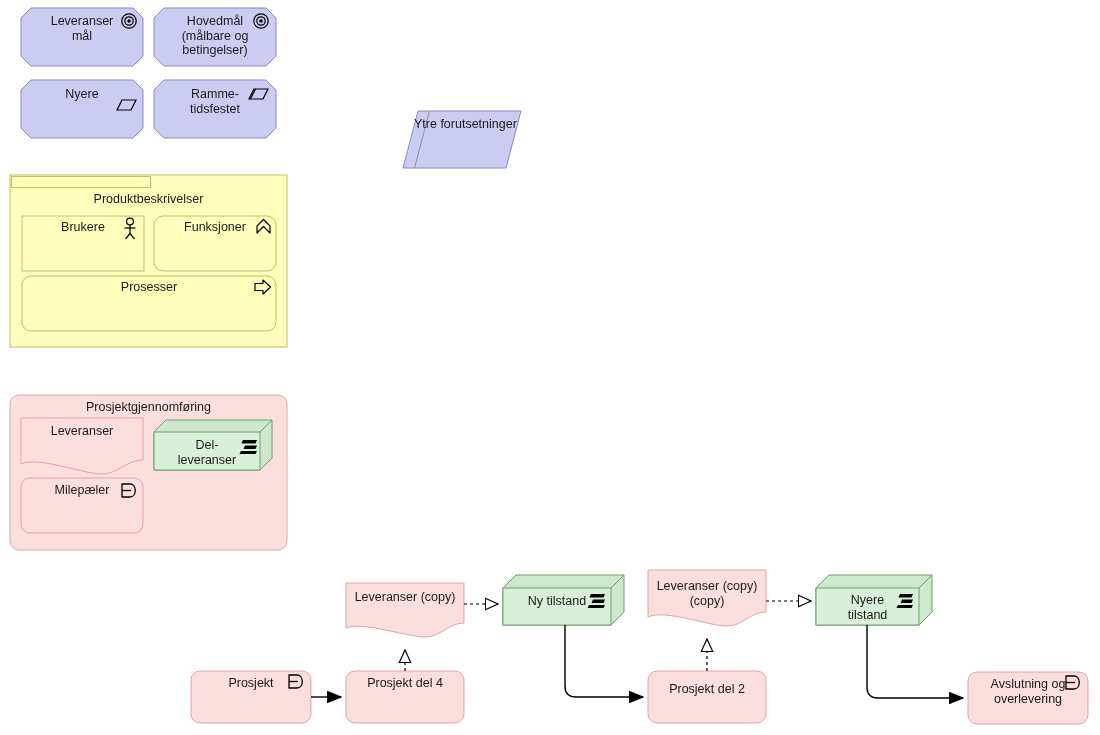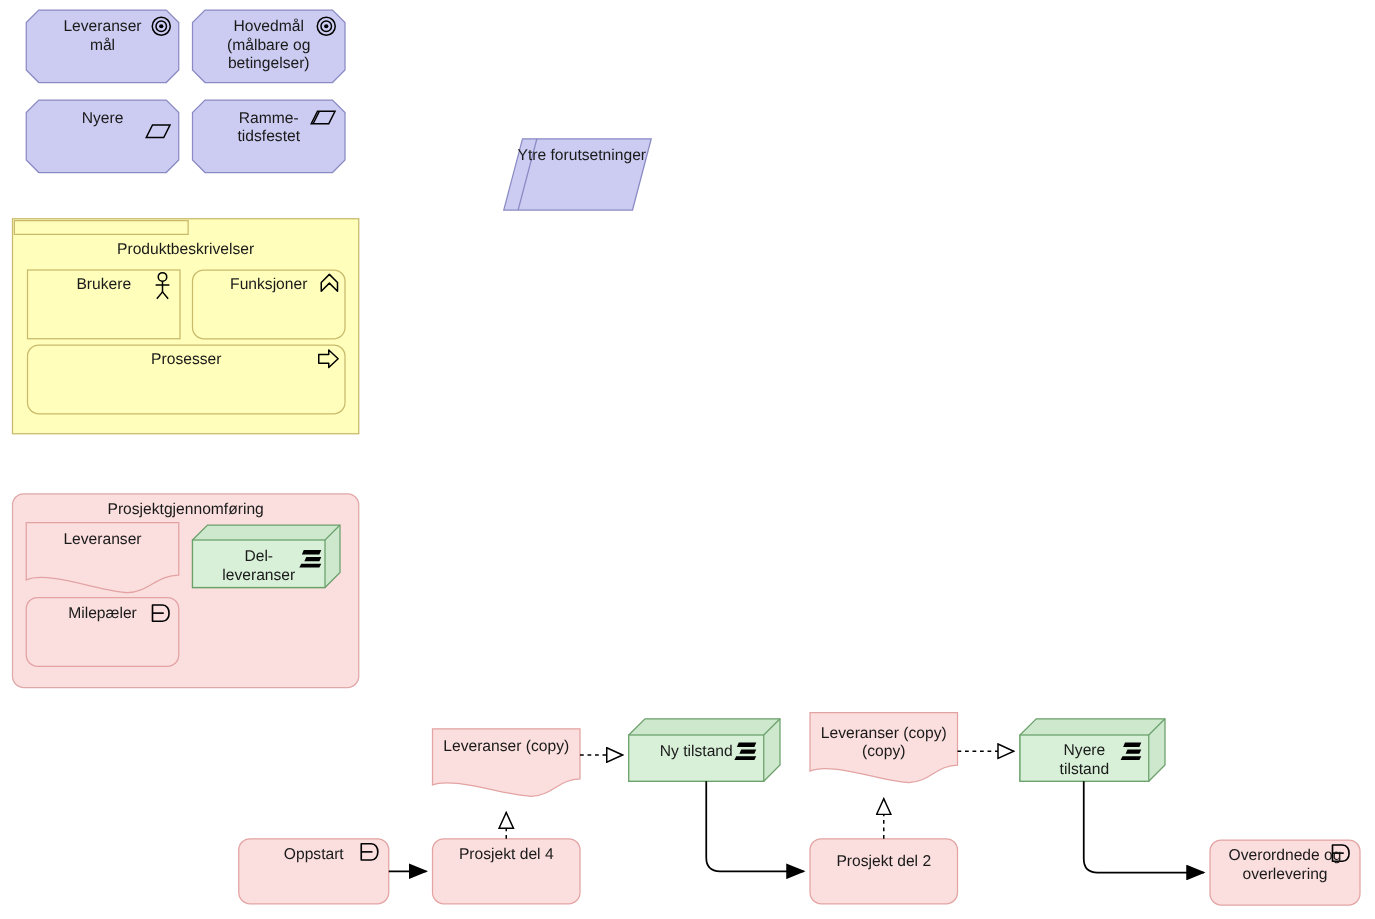--- a/index.html
+++ b/index.html
@@ -243,21 +243,21 @@
   </div>
   <div class="node" style="left:154px;top:438px;width:106px;">
     <div class="lbl">Del-
 leveranser</div>
   </div>
   <div class="node" style="left:21px;top:483px;width:122px;">
     <div class="lbl">Milepæler</div>
   </div>
 
   <div class="node" style="left:191px;top:676px;width:120px;">
-    <div class="lbl">Oppstart</div>
+    <div class="lbl">Prosjekt</div>
   </div>
   <div class="node" style="left:346px;top:676px;width:118px;">
     <div class="lbl">Prosjekt del 4</div>
   </div>
   <div class="node" style="left:346px;top:590px;width:118px;">
     <div class="lbl">Leveranser (copy)</div>
   </div>
   <div class="node" style="left:503px;top:594px;width:108px;">
     <div class="lbl">Ny tilstand</div>
   </div>
@@ -266,17 +266,17 @@
 (copy)</div>
   </div>
   <div class="node" style="left:648px;top:682px;width:118px;">
     <div class="lbl">Prosjekt del 2</div>
   </div>
   <div class="node" style="left:816px;top:593px;width:103px;">
     <div class="lbl">Nyere
 tilstand</div>
   </div>
   <div class="node" style="left:968px;top:677px;width:120px;">
-    <div class="lbl">Overordnede og
+    <div class="lbl">Avslutning og
 overlevering</div>
   </div>
 
 </div>
 
 </body></html>

